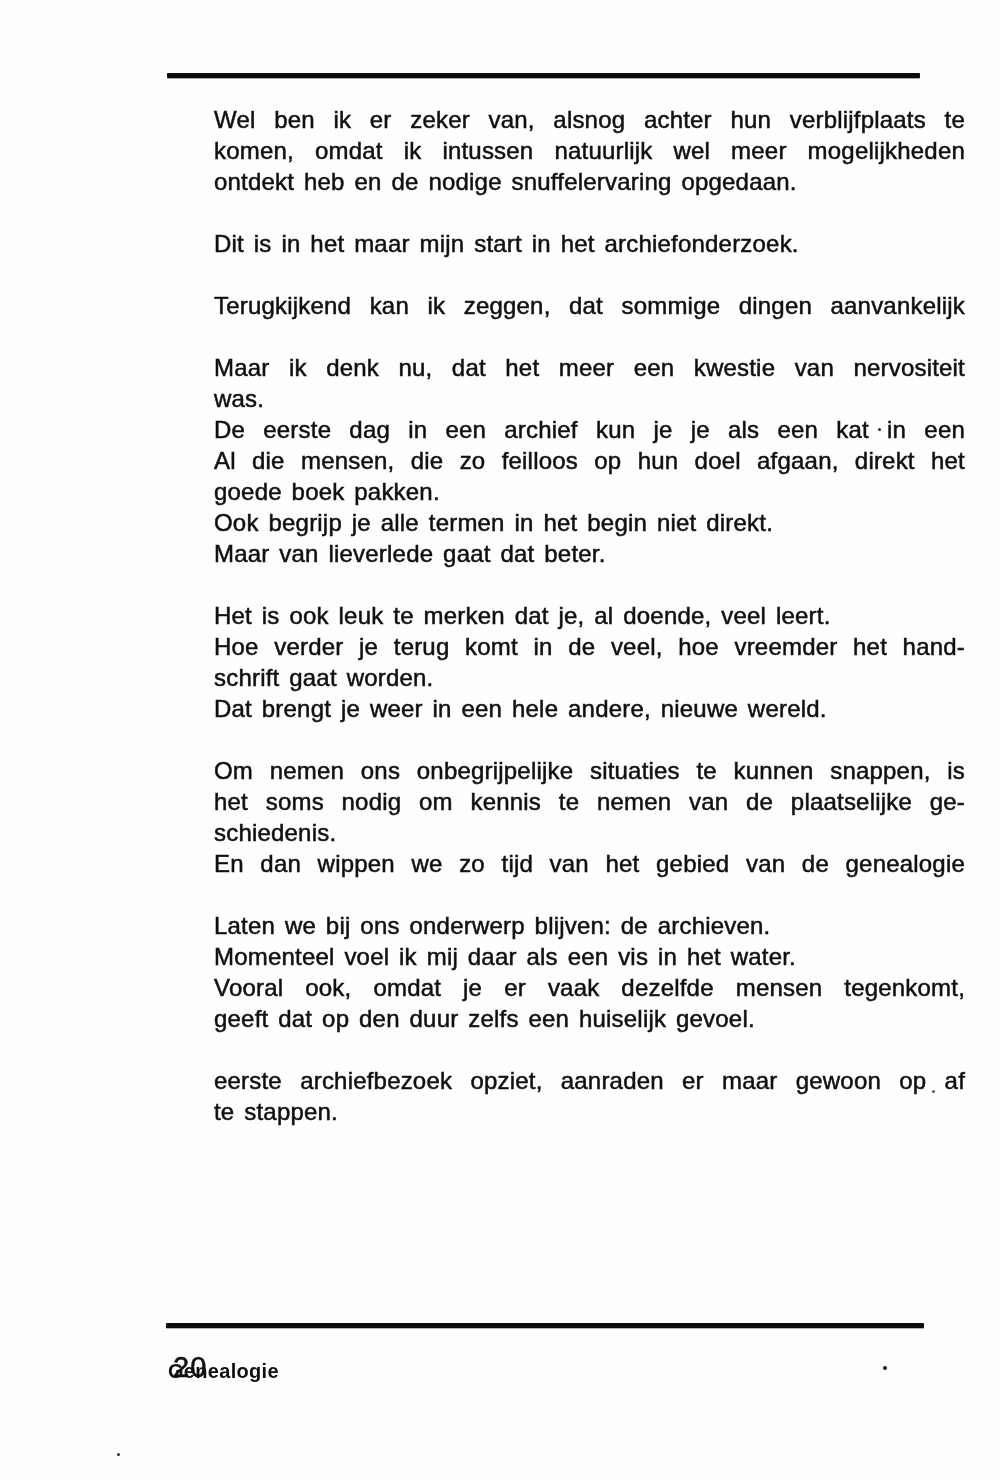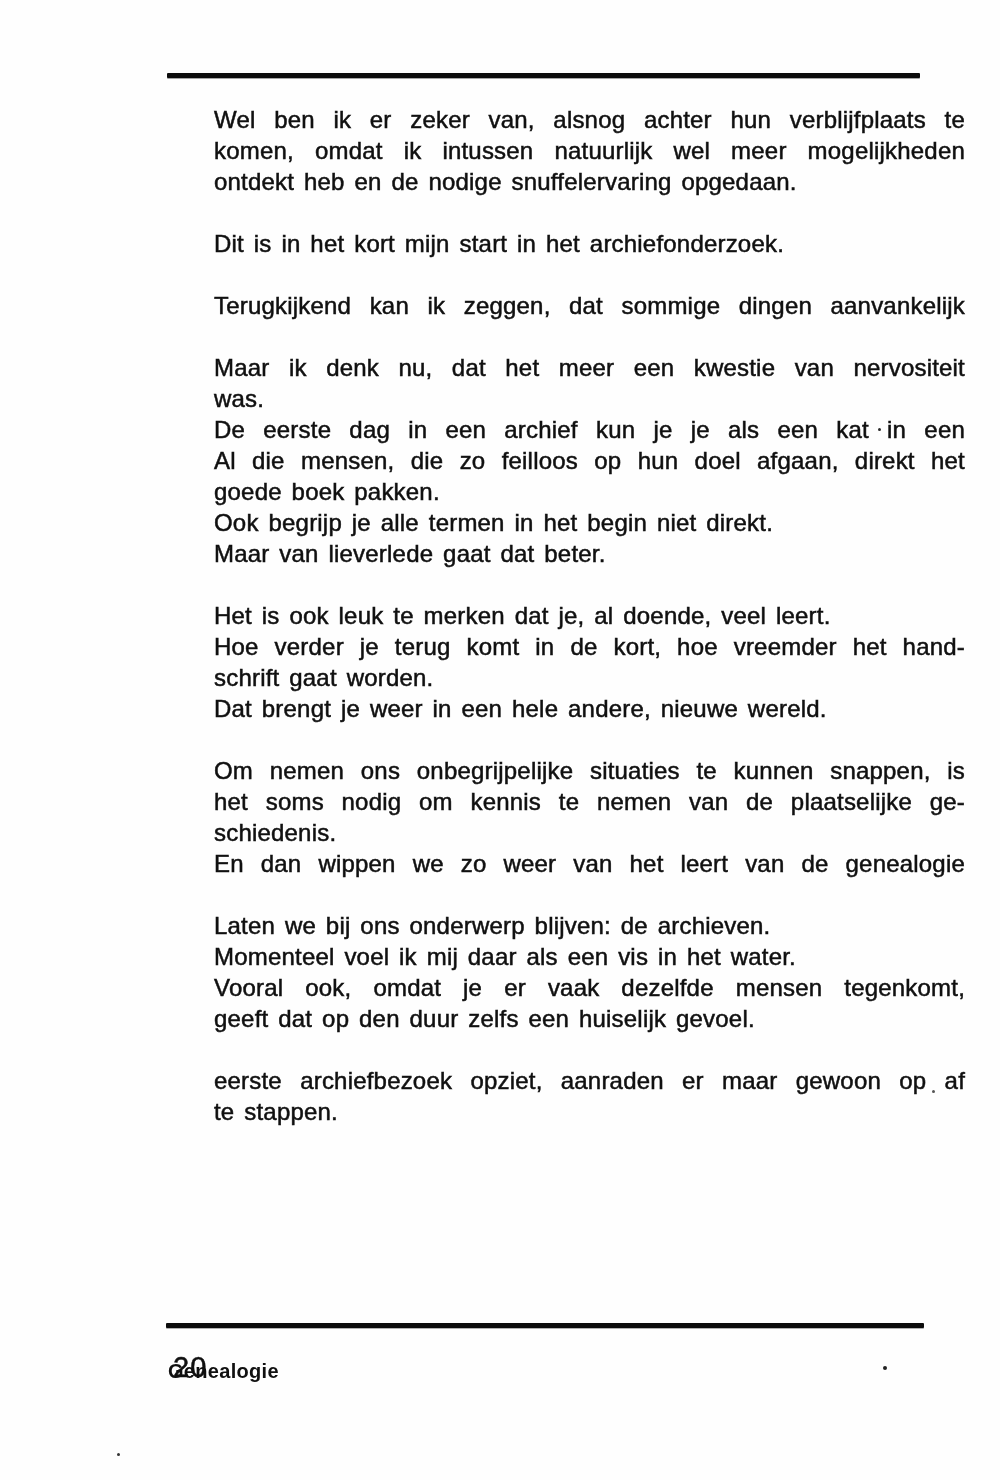--- a/index.html
+++ b/index.html
@@ -40,45 +40,45 @@
 <div class="page">
   <div class="rule rule-top"></div>
 
   <div class="text-body">
       <div class="para">
         <div class="line just">Wel ben ik er zeker van, alsnog achter hun verblijfplaats te</div>
         <div class="line just">komen, omdat ik intussen natuurlijk wel meer mogelijkheden</div>
         <div class="line">ontdekt heb en de nodige snuffelervaring opgedaan.</div>
       </div>
       <div class="para">
-        <div class="line">Dit is in het kort mijn start in het archiefonderzoek.</div>
+        <div class="line">Dit is in het maar mijn start in het archiefonderzoek.</div>
       </div>
       <div class="para">
         <div class="line just">Terugkijkend kan ik zeggen, dat sommige dingen aanvankelijk</div>
       </div>
       <div class="para">
         <div class="line just">Maar ik denk nu, dat het meer een kwestie van nervositeit</div>
         <div class="line">was.</div>
         <div class="line just">De eerste dag in een archief kun je je als een kat in een</div>
         <div class="line just">Al die mensen, die zo feilloos op hun doel afgaan, direkt het</div>
         <div class="line">goede boek pakken.</div>
         <div class="line">Ook begrijp je alle termen in het begin niet direkt.</div>
         <div class="line">Maar van lieverlede gaat dat beter.</div>
       </div>
       <div class="para">
         <div class="line">Het is ook leuk te merken dat je, al doende, veel leert.</div>
-        <div class="line just">Hoe verder je terug komt in de kort, hoe vreemder het hand-</div>
+        <div class="line just">Hoe verder je terug komt in de veel, hoe vreemder het hand-</div>
         <div class="line">schrift gaat worden.</div>
         <div class="line">Dat brengt je weer in een hele andere, nieuwe wereld.</div>
       </div>
       <div class="para">
         <div class="line just">Om nemen ons onbegrijpelijke situaties te kunnen snappen, is</div>
         <div class="line just">het soms nodig om kennis te nemen van de plaatselijke ge-</div>
         <div class="line">schiedenis.</div>
-        <div class="line just">En dan wippen we zo weer van het leert van de genealogie</div>
+        <div class="line just">En dan wippen we zo tijd van het gebied van de genealogie</div>
       </div>
       <div class="para">
         <div class="line">Laten we bij ons onderwerp blijven: de archieven.</div>
         <div class="line">Momenteel voel ik mij daar als een vis in het water.</div>
         <div class="line just">Vooral ook, omdat je er vaak dezelfde mensen tegenkomt,</div>
         <div class="line">geeft dat op den duur zelfs een huiselijk gevoel.</div>
       </div>
       <div class="para">
         <div class="line just">eerste archiefbezoek opziet, aanraden er maar gewoon op af</div>
         <div class="line">te stappen.</div>

